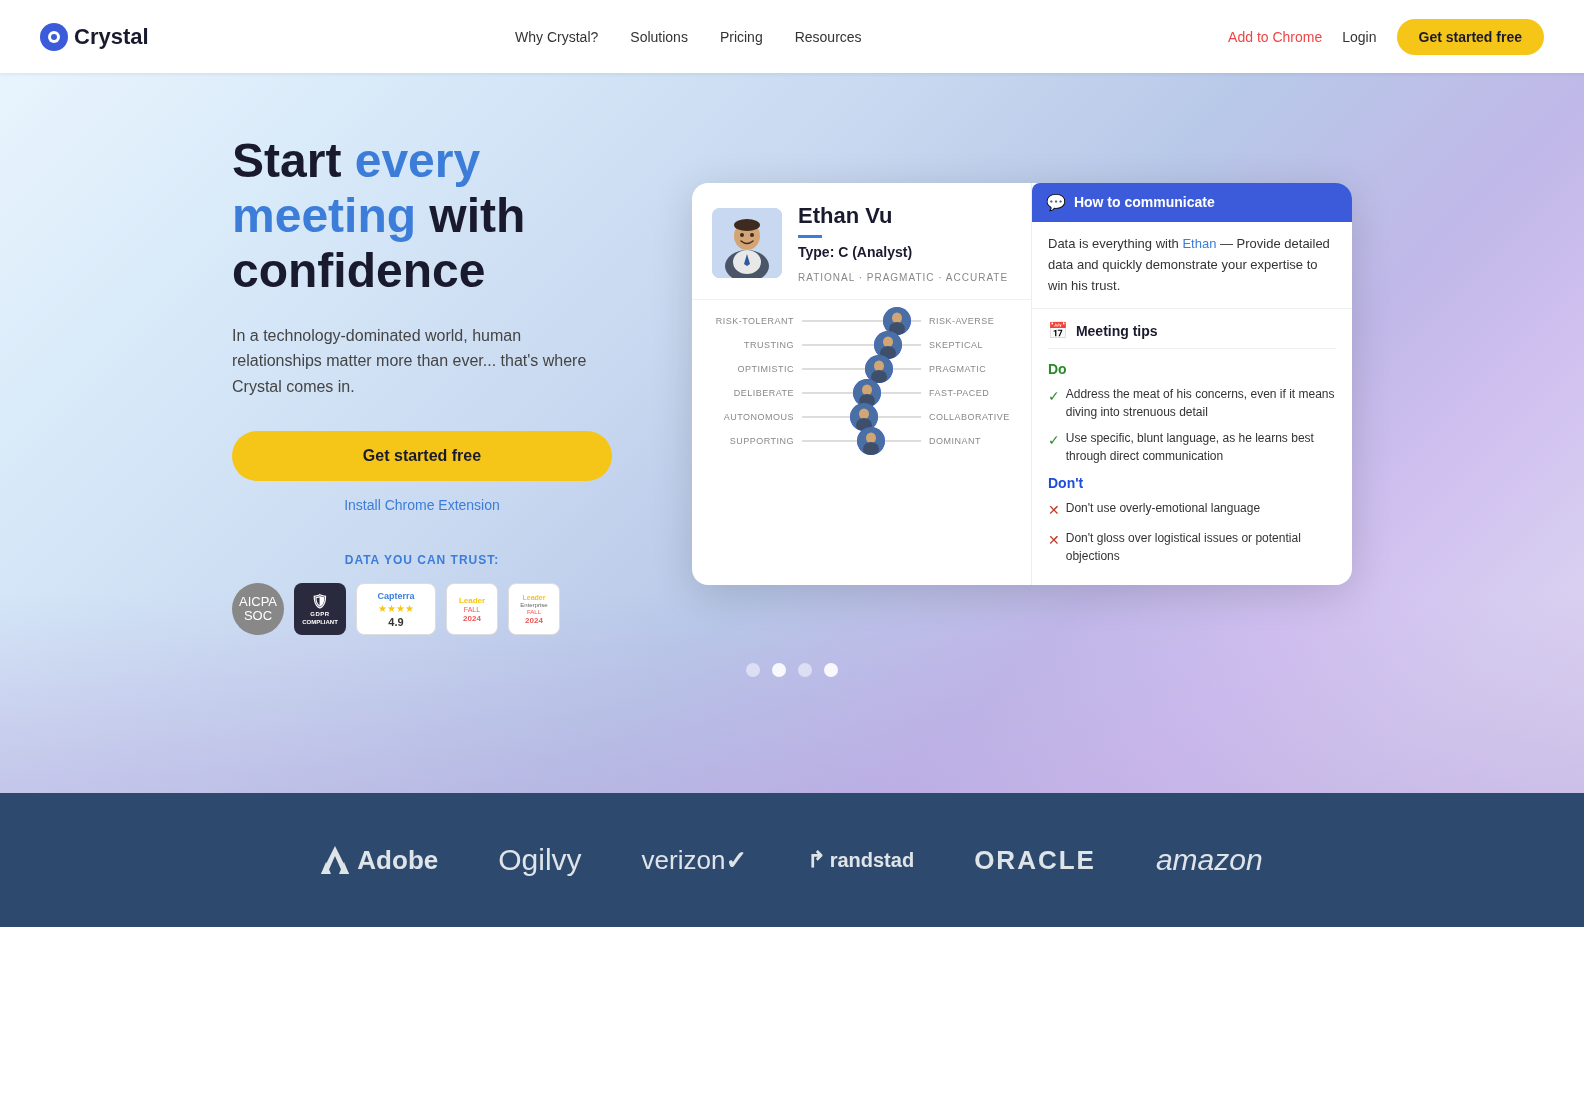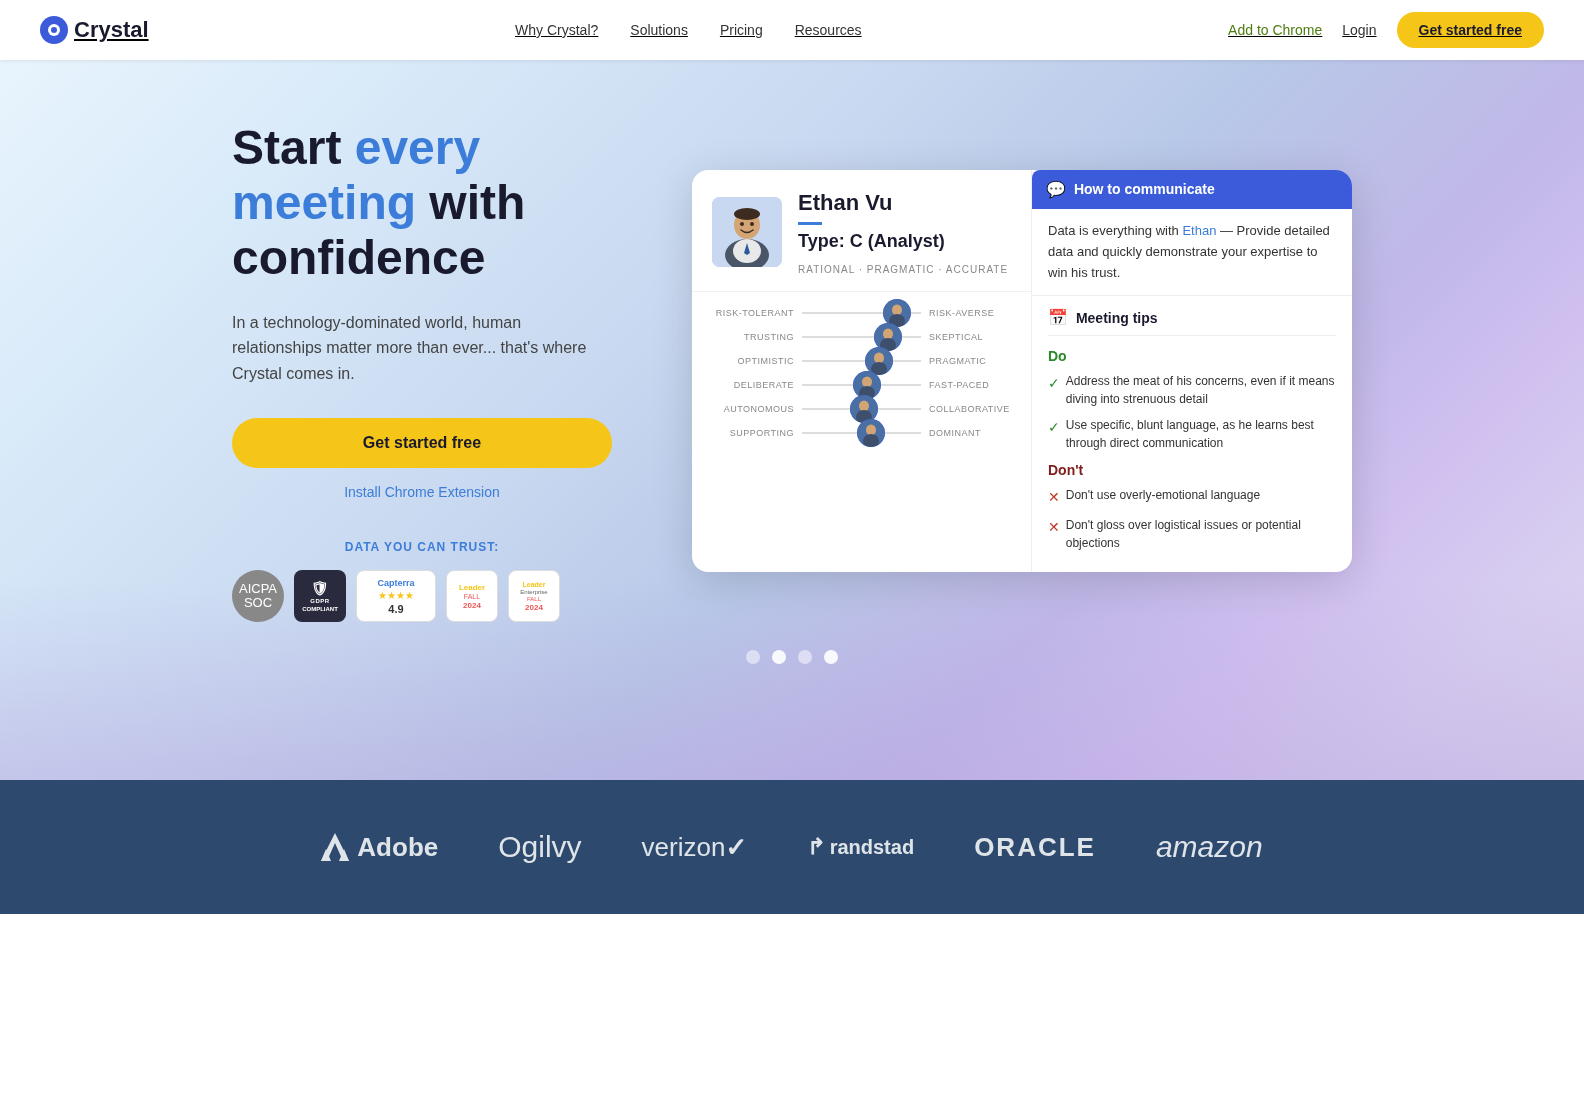--- a/index.html
+++ b/index.html
@@ -1,30 +1,30 @@
 <!DOCTYPE html>
 <html><head>
   <meta charset="utf-8">
   <style>
     * { margin: 0; padding: 0; box-sizing: border-box; }
     body { font-family: -apple-system, BlinkMacSystemFont, 'Segoe UI', sans-serif; overflow-x: hidden; background: #fff; }
 
     
     nav {
       display: flex; align-items: center; justify-content: space-between;
-      padding: 0 40px; height: 60px; background: #fff;
-      box-shadow: 0 1px 4px rgba(0,0,0,0.08); position: relative; z-index: 10; text-decoration: underline;
+      padding: 0 40px; height: 73px; background: #fff;
+      box-shadow: 0 1px 4px rgba(0,0,0,0.08); position: relative; z-index: 10;
     }
     .nav-logo { display: flex; align-items: center; gap: 6px; font-size: 22px; font-weight: 700; color: #1a1a2e; cursor: pointer; }
     .nav-logo-icon { width: 28px; height: 28px; background: #3b5bdb; border-radius: 50%; display: flex; align-items: center; justify-content: center; }
     .nav-logo-icon svg { width: 16px; height: 16px; fill: #fff; }
     .nav-links { display: flex; gap: 32px; justify-content: flex-end; }
     .nav-link { font-size: 14px; color: #333; cursor: pointer; text-decoration: none; }
     .nav-right { display: flex; align-items: center; gap: 20px; }
-    .nav-add-chrome { font-size: 14px; color: #4d7c0f; cursor: pointer; }
+    .nav-add-chrome { font-size: 14px; color: #ef4444; cursor: pointer; }
     .nav-login { font-size: 14px; color: #333; cursor: pointer; }
     .nav-cta {
       background: #f5c518; color: #1a1a2e; border: none;
       padding: 10px 22px; border-radius: 25px; font-size: 14px; font-weight: 700;
       cursor: pointer;
     }
 
     
     .hero {
       background: linear-gradient(135deg, #e8f4fd 0%, #d6e8f8 20%, #c8d8f0 40%, #b8c8e8 55%, #c0b8e8 70%, #d0c0f0 80%, #d8cef0 90%, #ddd4f0 100%);
@@ -98,21 +98,21 @@
     }
     .profile-avatar {
       width: 70px; height: 70px; border-radius: 8px; overflow: hidden;
       background: linear-gradient(135deg, #c8d8f0, #a0b8d8);
       flex-shrink: 0; display: flex; align-items: center; justify-content: center;
     }
     .avatar-svg { width: 70px; height: 70px; }
     .profile-info { }
     .profile-name { font-size: 22px; font-weight: 700; color: #1a1a2e; }
     .profile-divider { width: 24px; height: 3px; background: #3b7dd8; margin: 6px 0; }
-    .profile-type { font-size: 18px; color: #3b7dd8; font-weight: 600; margin-bottom: 12px; }
+    .profile-type { font-size: 14px; color: #3b7dd8; font-weight: 600; margin-bottom: 12px; }
     .profile-type span { color: #1a1a2e; }
     .profile-tags { font-size: 10px; color: #888; letter-spacing: 1px; font-weight: 500; }
 
     
     .traits-section { padding: 16px 20px; }
     .trait-row {
       display: flex; align-items: center; gap: 0; margin-bottom: 14px;
     }
     .trait-label-left { width: 90px; font-size: 9px; color: #888; letter-spacing: 0.5px; text-align: right; padding-right: 8px; text-transform: uppercase; }
     .trait-label-right { width: 90px; font-size: 9px; color: #888; letter-spacing: 0.5px; text-align: left; padding-left: 8px; text-transform: uppercase; }
@@ -137,21 +137,21 @@
     
     .tips-section { padding: 12px 16px; }
     .tips-header {
       display: flex; align-items: center; gap: 8px; font-size: 14px; font-weight: 600; color: #1a1a2e;
       margin-bottom: 12px; padding-bottom: 8px; border-bottom: 1px solid #eee;
     }
     .tips-calendar-icon { font-size: 16px; }
     .do-label { color: #2a8a2a; font-size: 14px; font-weight: 700; margin-bottom: 8px; }
     .do-item { display: flex; align-items: flex-start; gap: 6px; margin-bottom: 8px; font-size: 12px; color: #333; line-height: 1.5; }
     .check-icon { color: #2a8a2a; font-size: 14px; flex-shrink: 0; margin-top: 1px; }
-    .dont-label { color: #7f1d1d; font-size: 14px; font-weight: 700; margin: 10px 0 8px; }
+    .dont-label { color: #1d4ed8; font-size: 14px; font-weight: 700; margin: 10px 0 8px; }
     .dont-item { display: flex; align-items: flex-start; gap: 6px; margin-bottom: 8px; font-size: 12px; color: #333; line-height: 1.5; }
     .x-icon { color: #c0392b; font-size: 14px; flex-shrink: 0; margin-top: 1px; }
 
     
     .carousel-dots { display: flex; gap: 12px; justify-content: center; margin-top: 28px; position: relative; z-index: 2; }
     .dot { width: 14px; height: 14px; border-radius: 50%; background: rgba(255,255,255,0.5); cursor: pointer; }
     .dot.active { background: rgba(255,255,255,0.9); }
 
     
     .trusted-band {

